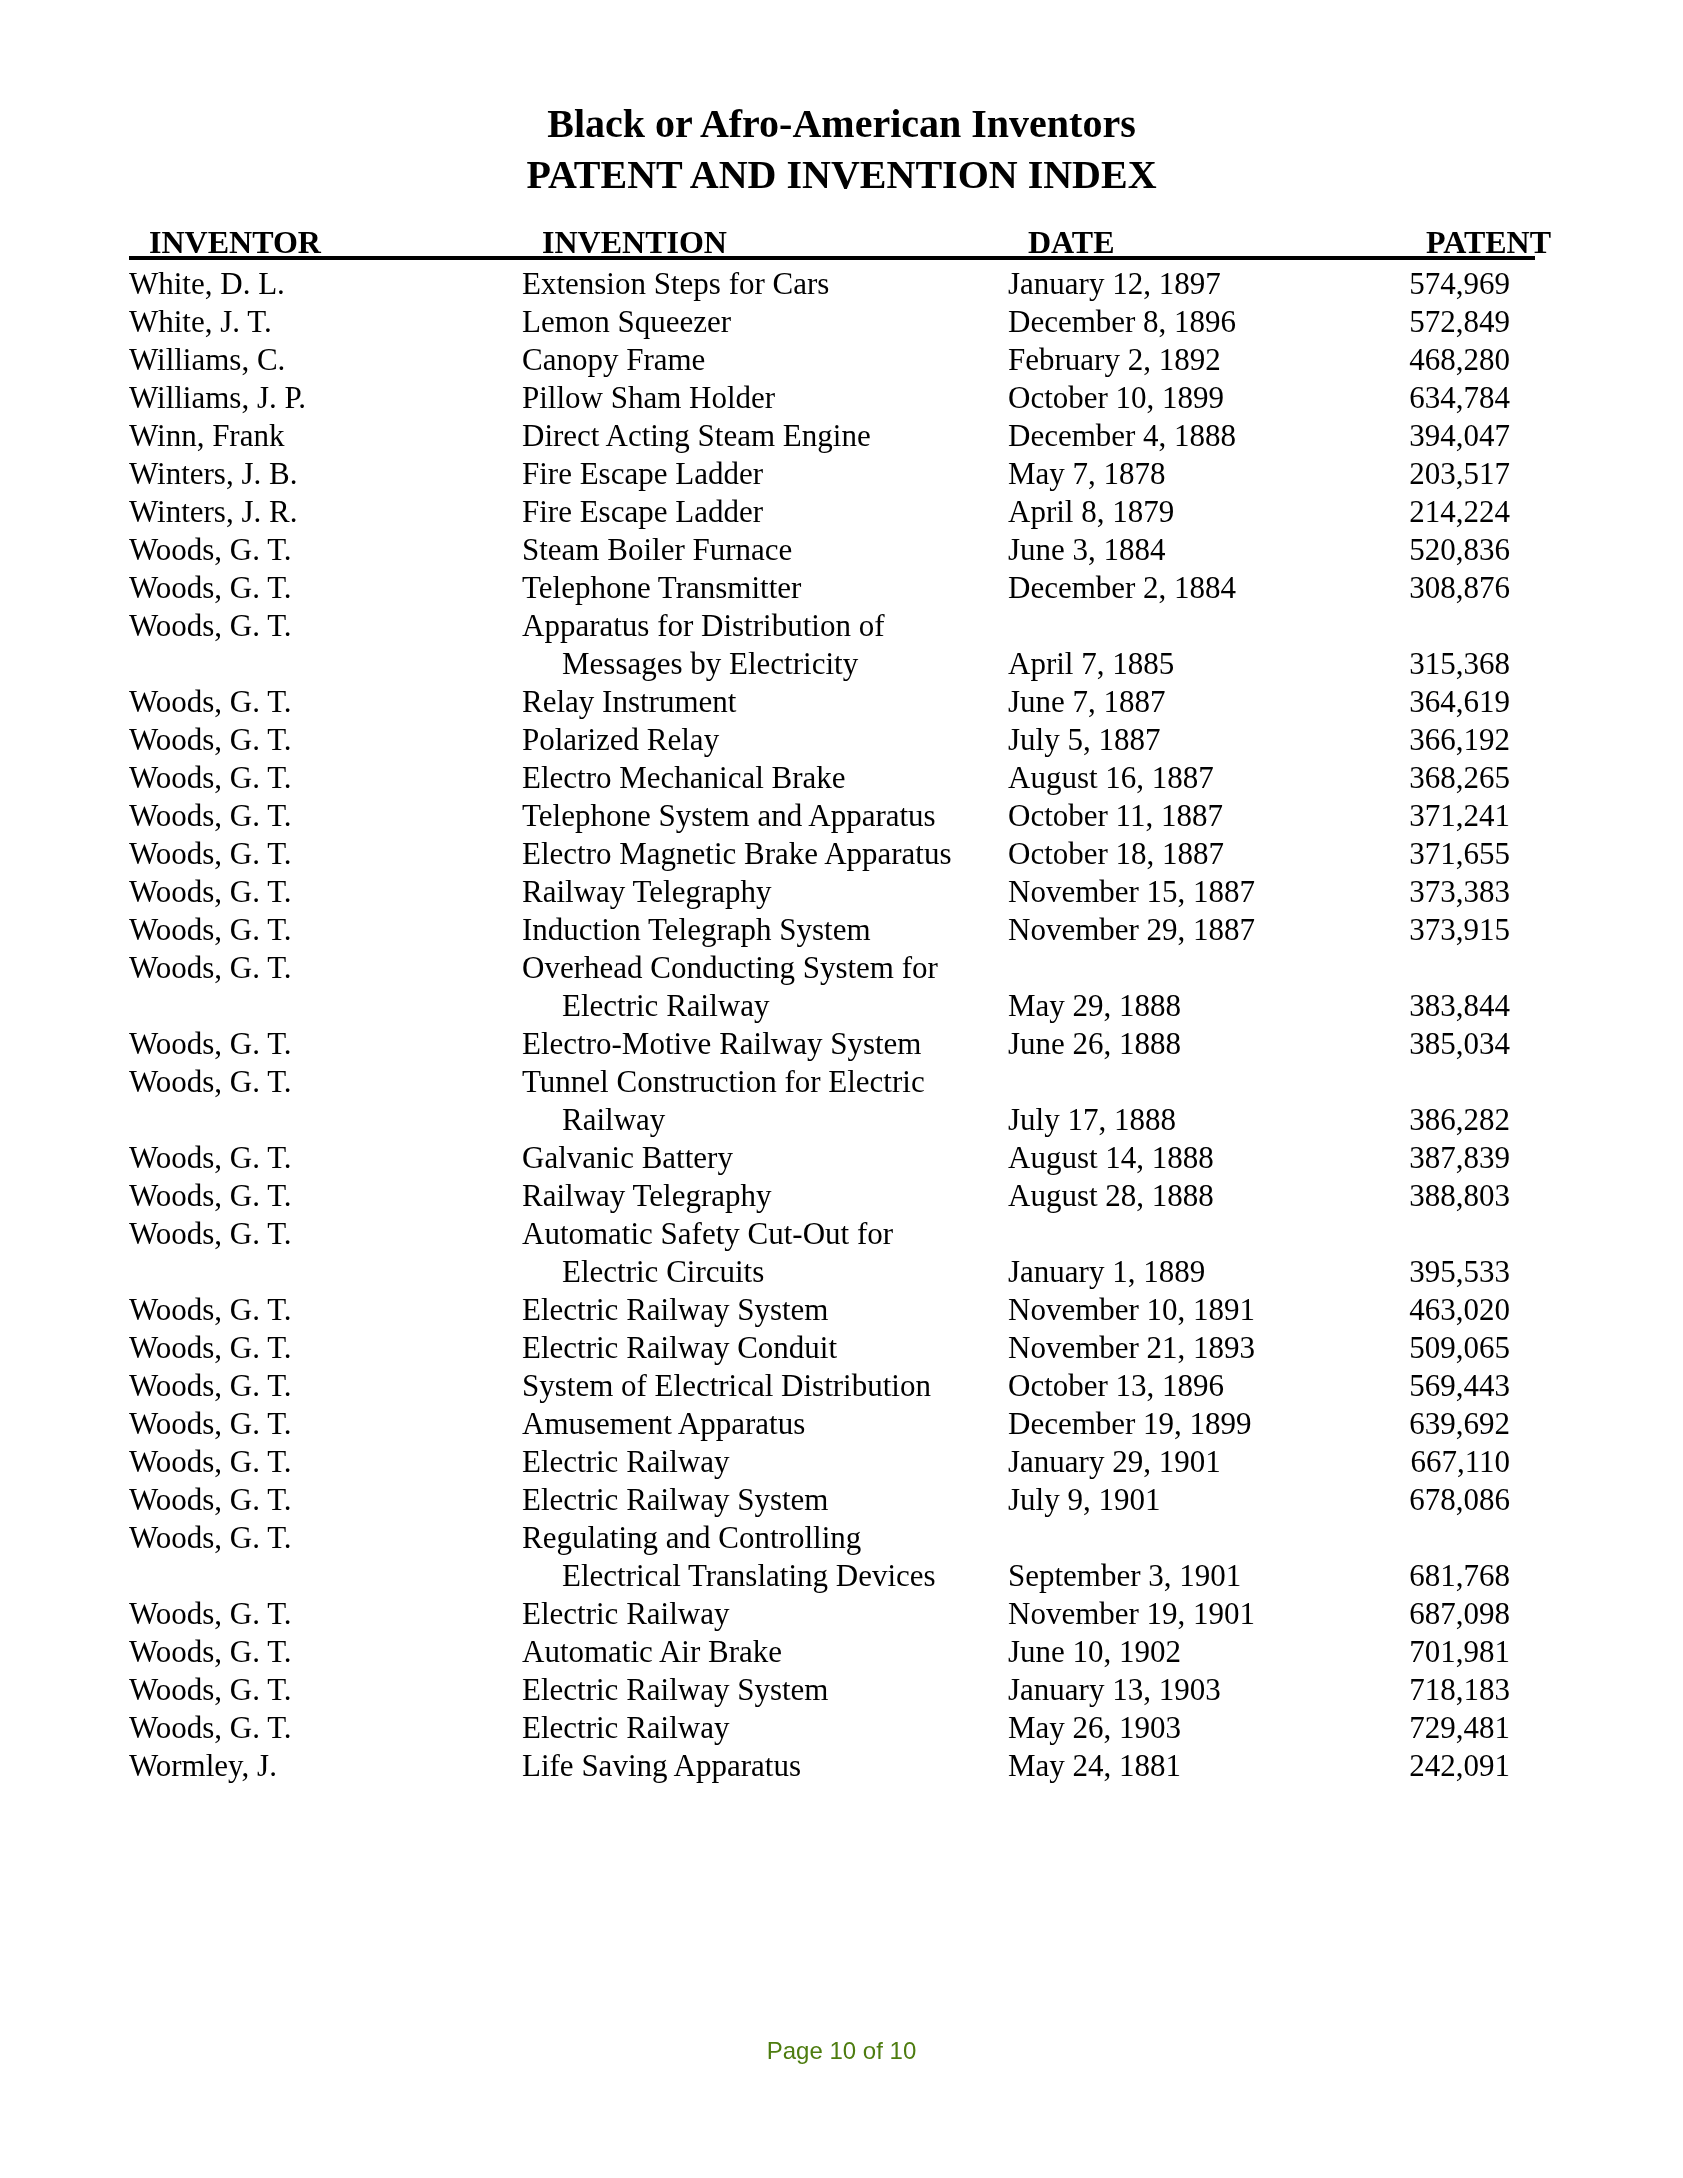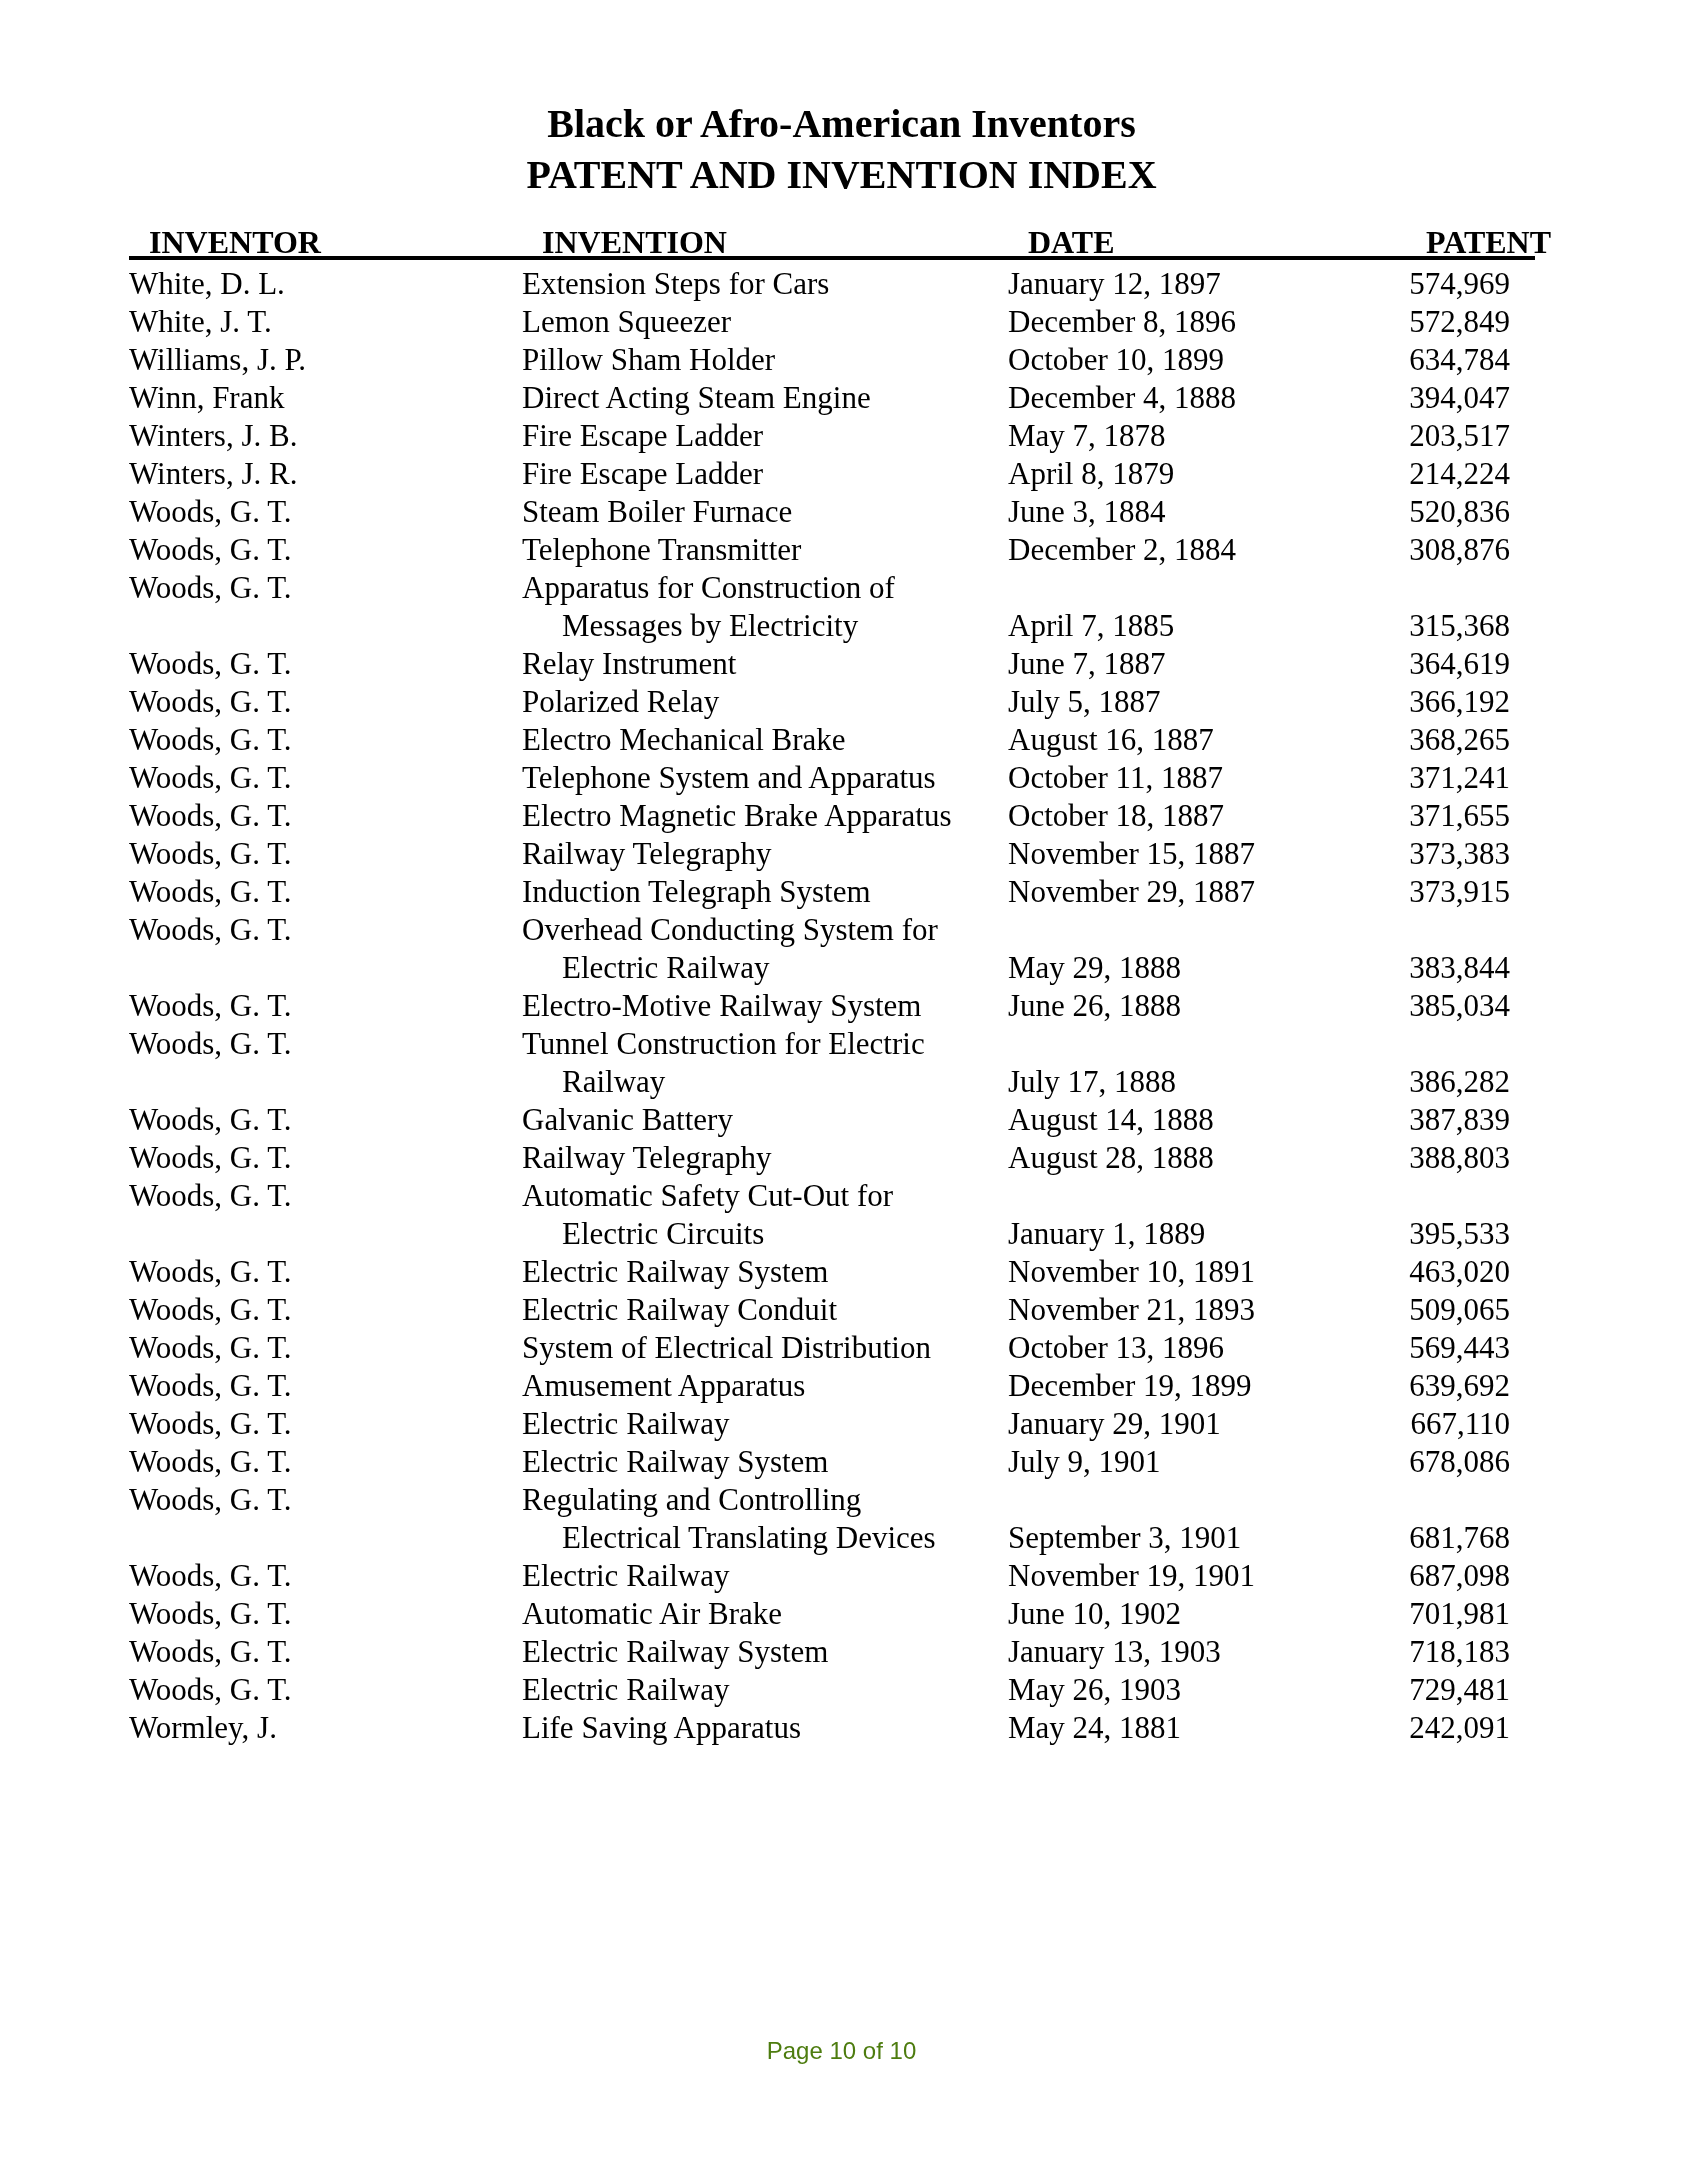--- a/index.html
+++ b/index.html
@@ -40,20 +40,26 @@
       <span class="c-date">January 12, 1897</span>
       <span class="c-pat">574,969</span>
     </div>
     <div class="line">
       <span class="c-inv">White, J. T.</span>
       <span class="c-ivn">Lemon Squeezer</span>
       <span class="c-date">December 8, 1896</span>
       <span class="c-pat">572,849</span>
     </div>
     <div class="line">
+      <span class="c-inv">Williams, C.</span>
+      <span class="c-ivn">Canopy Frame</span>
+      <span class="c-date">February 2, 1892</span>
+      <span class="c-pat">468,280</span>
+    </div>
+    <div class="line">
       <span class="c-inv">Williams, J. P.</span>
       <span class="c-ivn">Pillow Sham Holder</span>
       <span class="c-date">October 10, 1899</span>
       <span class="c-pat">634,784</span>
     </div>
     <div class="line">
       <span class="c-inv">Winn, Frank</span>
       <span class="c-ivn">Direct Acting Steam Engine</span>
       <span class="c-date">December 4, 1888</span>
       <span class="c-pat">394,047</span>
@@ -77,21 +83,21 @@
       <span class="c-pat">520,836</span>
     </div>
     <div class="line">
       <span class="c-inv">Woods, G. T.</span>
       <span class="c-ivn">Telephone Transmitter</span>
       <span class="c-date">December 2, 1884</span>
       <span class="c-pat">308,876</span>
     </div>
     <div class="line">
       <span class="c-inv">Woods, G. T.</span>
-      <span class="c-ivn">Apparatus for Construction of</span>
+      <span class="c-ivn">Apparatus for Distribution of</span>
     </div>
     <div class="line">
       <span class="c-ivn cont">Messages by Electricity</span>
       <span class="c-date">April 7, 1885</span>
       <span class="c-pat">315,368</span>
     </div>
     <div class="line">
       <span class="c-inv">Woods, G. T.</span>
       <span class="c-ivn">Relay Instrument</span>
       <span class="c-date">June 7, 1887</span>

